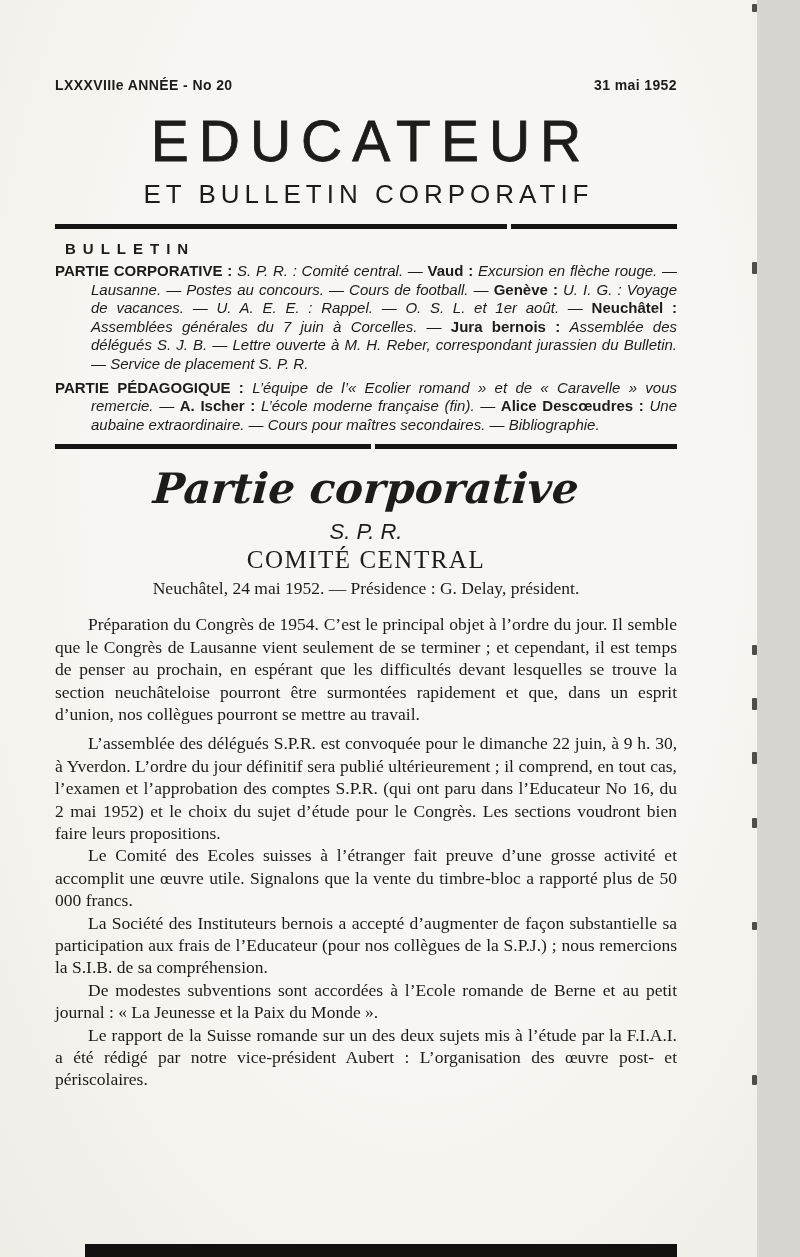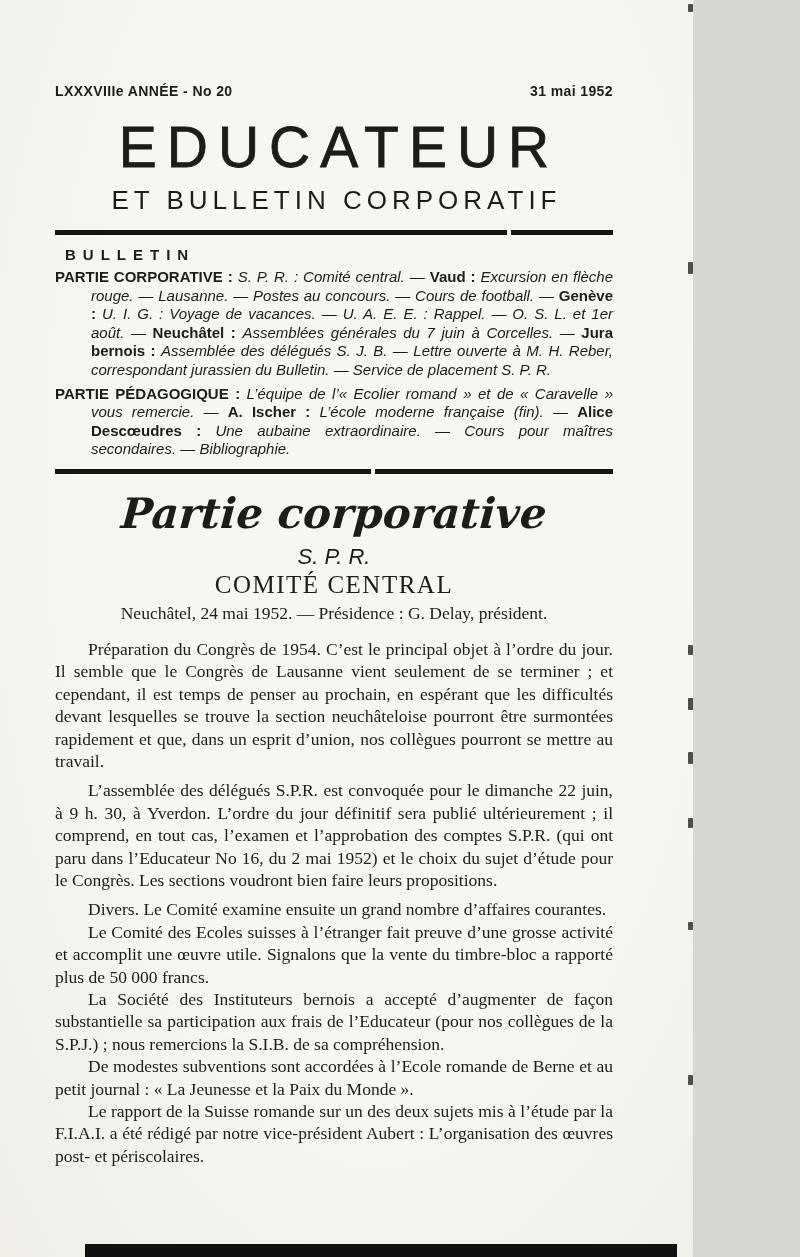--- a/index.html
+++ b/index.html
@@ -1,22 +1,22 @@
 <!DOCTYPE html>
 <html lang="fr"><head>
 <meta charset="utf-8">
 <title>Educateur et Bulletin Corporatif — No 20, 31 mai 1952</title>
 <style>
   html,body{margin:0;padding:0;background:#d8d6d0;}
   .page{
     position:relative;
-    width:693px;height:1257px;
+    width:757px;height:1257px;
     margin:0;
     box-sizing:border-box;
-    padding:17px 80px 0 55px;
+    padding:11px 80px 0 55px;
     background:radial-gradient(ellipse at 55% 38%, #f7f6f2 55%, #efede6 100%);
     color:#1e1c19;
     font-family:"Liberation Serif", serif;
     overflow:hidden;
   }
 
   
   .issue-row{
     display:flex;justify-content:space-between;align-items:baseline;
     margin-top:66px;
@@ -125,30 +125,29 @@
     <div class="org-line">S. P. R.</div>
     <h3 class="article-heading">COMITÉ CENTRAL</h3>
     <div class="byline">Neuchâtel, 24 mai 1952. — Présidence : G. Delay, président.</div>
 
     <div class="body-text">
 
         <p class="para has-lead"><b class="lead">Préparation du Congrès de 1954.</b><span> C’est le principal objet à l’ordre du jour. Il semble que le Congrès de Lausanne vient seulement de se terminer ; et cependant, il est temps de penser au prochain, en espérant que les difficultés devant lesquelles se trouve la section neuchâteloise pourront être surmontées rapidement et que, dans un esprit d’union, nos collègues pourront se mettre au travail.</span></p>
 
         <p class="para has-lead"><b class="lead">L’assemblée des délégués S.P.R.</b><span> est convoquée pour le dimanche 22 juin, à 9 h. 30, à Yverdon. L’ordre du jour définitif sera publié ultérieurement ; il comprend, en tout cas, l’examen et l’approbation des comptes S.P.R. (qui ont paru dans l’Educateur No 16, du 2 mai 1952) et le choix du sujet d’étude pour le Congrès. Les sections voudront bien faire leurs propositions.</span></p>
 
-        <p class="para has-lead"><b class="lead">Divers.</b><span> Le Comité examine ensuite un grand nombre d’affaires courantes.</span></p>
 
 
         <p class="para"><span>Le Comité des Ecoles suisses à l’étranger fait preuve d’une grosse activité et accomplit une œuvre utile. Signalons que la vente du timbre-bloc a rapporté plus de 50 000 francs.</span></p>
 
         <p class="para"><span>La Société des Instituteurs bernois a accepté d’augmenter de façon substantielle sa participation aux frais de l’Educateur (pour nos collègues de la S.P.J.) ; nous remercions la S.I.B. de sa compréhension.</span></p>
 
         <p class="para"><span>De modestes subventions sont accordées à l’Ecole romande de Berne et au petit journal : « La Jeunesse et la Paix du Monde ».</span></p>
 
-        <p class="para"><span>Le rapport de la Suisse romande sur un des deux sujets mis à l’étude par la F.I.A.I. a été rédigé par notre vice-président Aubert : L’organisation des œuvres post- et périscolaires.</span></p>
+        <p class="para"><span>Le rapport de la Suisse romande sur un des deux sujets mis à l’étude par la F.I.A.I. a été rédigé par notre vice-président Aubert : L’organisation des œuvre post- et périscolaires.</span></p>
       </div>
   </main>
 
   <div class="bottom-bar"></div>
   <div class="edge-mark" style="top:4px;height:8px;"></div>
   <div class="edge-mark" style="top:262px;height:12px;"></div>
   <div class="edge-mark" style="top:645px;height:10px;"></div>
   <div class="edge-mark" style="top:698px;height:12px;"></div>
   <div class="edge-mark" style="top:752px;height:12px;"></div>
   <div class="edge-mark" style="top:818px;height:10px;"></div>

